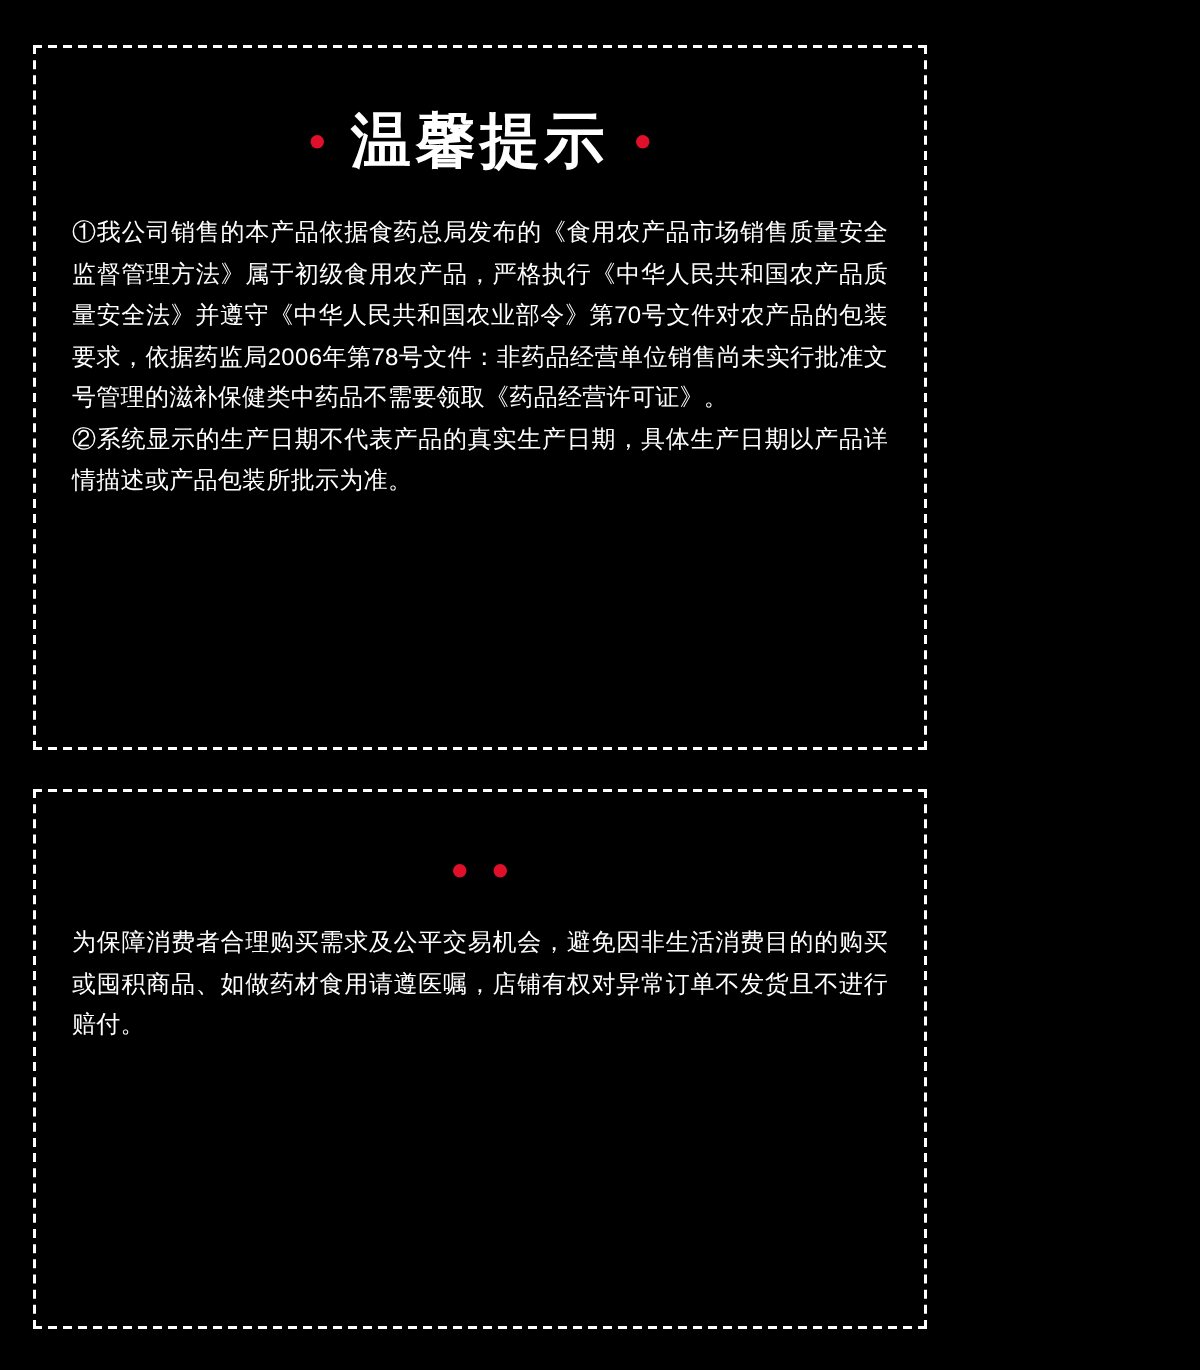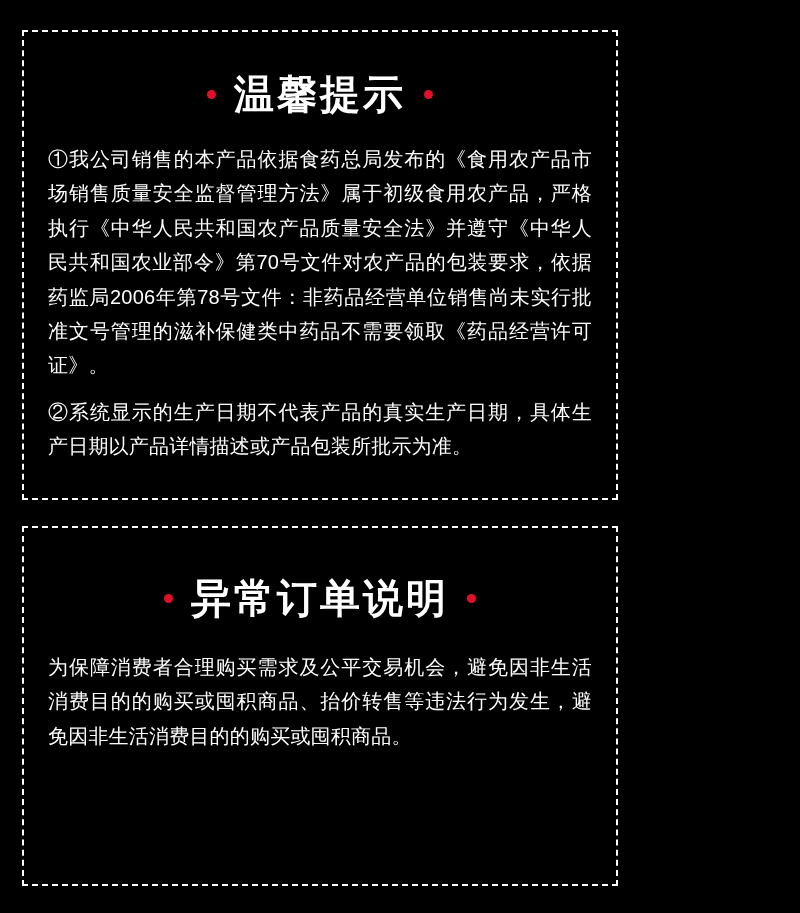--- a/index.html
+++ b/index.html
@@ -51,30 +51,30 @@
     font-size: 40px;
     font-weight: bold;
     letter-spacing: 3px;
     line-height: 1.1;
     color: #ffffff;
     white-space: nowrap;
   }
   .heading-2 { margin: 22px 0 30px 0; }
 
   .body-text {
-    font-size: 20px;
+    font-size: 16px;
     line-height: 1.72;
     color: #ffffff;
     letter-spacing: 0.2px;
     text-align: justify;
   }
   .body-text p {
     margin: 0;
   }
-  .body-text .para + .para { margin-top: 12px; }
+  .body-text .para + .para { margin-top: 0px; }
   .spaced { margin-top: 4px; }
 </style>
 </head>
 <body>
 
 <div class="page">
 
   <section class="panel panel-1">
     <div class="heading">
       <span class="dot"></span>
@@ -83,21 +83,20 @@
     </div>
     <div class="body-text">
       <p class="para">①我公司销售的本产品依据食药总局发布的《食用农产品市场销售质量安全监督管理方法》属于初级食用农产品，严格执行《中华人民共和国农产品质量安全法》并遵守《中华人民共和国农业部令》第70号文件对农产品的包装要求，依据药监局2006年第78号文件：非药品经营单位销售尚未实行批准文号管理的滋补保健类中药品不需要领取《药品经营许可证》。</p>
       <p class="para">②系统显示的生产日期不代表产品的真实生产日期，具体生产日期以产品详情描述或产品包装所批示为准。</p>
     </div>
   </section>
 
   <section class="panel panel-2">
     <div class="heading heading-2">
       <span class="dot"></span>
-      <span class="title">异常订单说明</span>
       <span class="dot"></span>
     </div>
     <div class="body-text">
-      <p class="para">为保障消费者合理购买需求及公平交易机会，避免因非生活消费目的的购买或囤积商品、抬价转售等违法行为发生，避免因非生活消费目的的购买或囤积商品。</p>
+      <p class="para">为保障消费者合理购买需求及公平交易机会，避免因非生活消费目的的购买或囤积商品、如做药材食用请遵医嘱，店铺有权对异常订单不发货且不进行赔付。</p>
     </div>
   </section>
 
 </div>
 
 </body></html>

